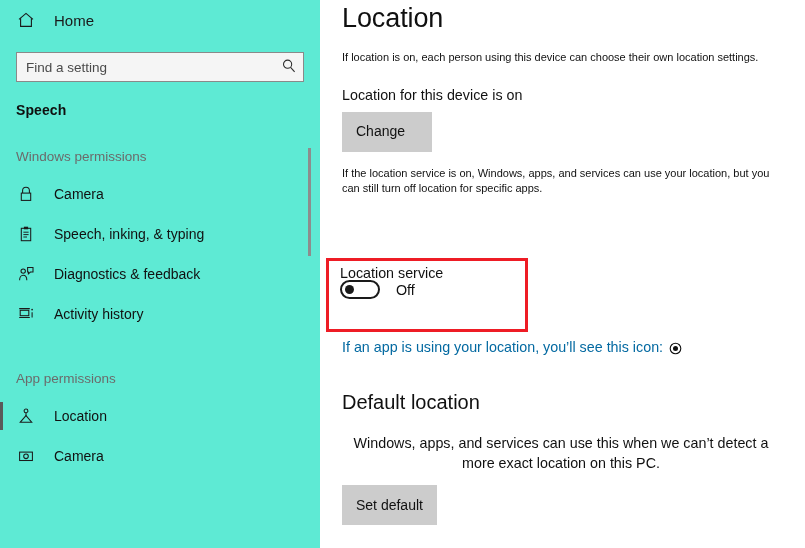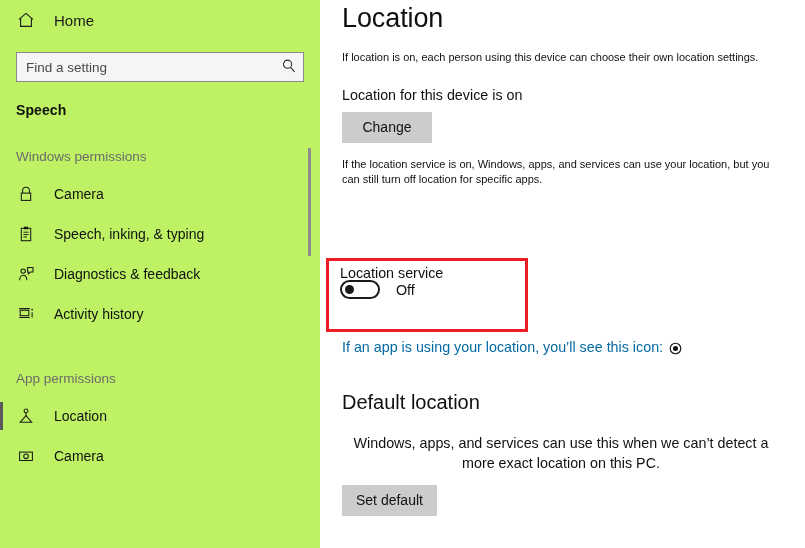--- a/index.html
+++ b/index.html
@@ -18,21 +18,21 @@
     height: 548px;
     display: flex;
     background: #ffffff;
   }
 
   
   .sidebar {
     position: relative;
     width: 320px;
     height: 548px;
-    background: #bef264;
+    background: #5eead4;
     flex: 0 0 320px;
     overflow: hidden;
   }
 
   .home-row {
     display: flex;
     align-items: center;
     height: 36px;
     padding-left: 16px;
     margin-top: 2px;
@@ -184,26 +184,26 @@
   }
 
   .btn {
     display: inline-block;
     background: #cccccc;
     border: none;
     font-family: "Liberation Sans", sans-serif;
     font-size: 14px;
     color: #111111;
     padding: 0 14px;
-    height: 31px;
+    height: 40px;
     line-height: 31px;
     margin-top: 9px;
     cursor: default;
     min-width: 90px;
-    text-align: center;
+    text-align: left;
   }
 
   
   .highlight-box {
     position: absolute;
     left: 6px;
     top: 258px;
     width: 202px;
     height: 74px;
     border: 3px solid #ee1c25;

